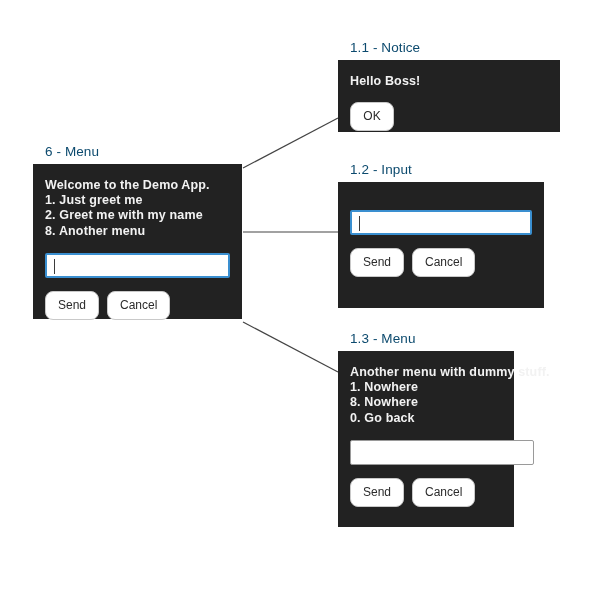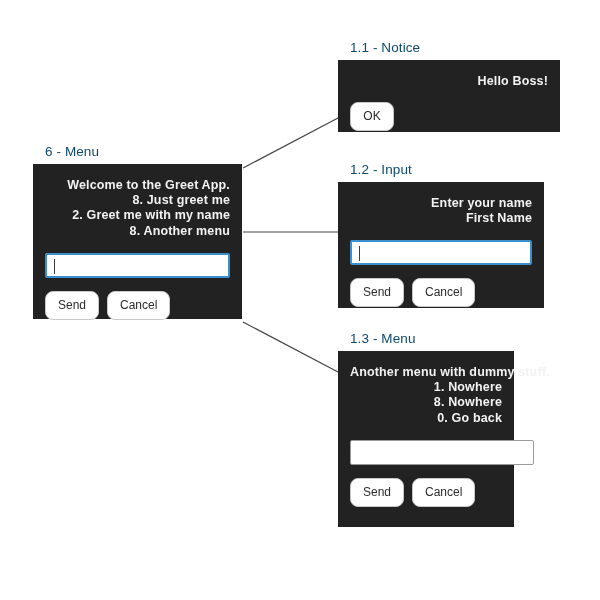--- a/index.html
+++ b/index.html
@@ -53,21 +53,20 @@
     padding: 14px 12px 14px 12px;
   }
 
   .panel-text {
     font-size: 12.5px;
     font-weight: bold;
     line-height: 15.2px;
     color: #f2f2f2;
     letter-spacing: 0.15px;
     white-space: nowrap;
-    text-align: right;
   }
   .panel-text div { white-space: nowrap; }
 
   
   .field {
     position: relative;
     background: #ffffff;
     border-radius: 2px;
     box-sizing: border-box;
     height: 25px;
@@ -133,22 +132,22 @@
   <svg id="connectors" viewBox="0 0 600 600" width="600" height="600">
     <line x1="243" y1="168" x2="338" y2="118" stroke="#444444" stroke-width="1.2"></line>
     <line x1="243" y1="232" x2="338" y2="232" stroke="#444444" stroke-width="1.2"></line>
     <line x1="243" y1="322" x2="338" y2="372" stroke="#444444" stroke-width="1.2"></line>
   </svg>
 
   <div class="node" id="node-menu">
     <div class="node-label">6 - Menu</div>
     <div class="panel">
       <div class="panel-text">
-        <div>Welcome to the Greet App.</div>
-        <div>8. Just greet me</div>
+        <div>Welcome to the Demo App.</div>
+        <div>1. Just greet me</div>
         <div>2. Greet me with my name</div>
         <div>8. Another menu</div>
       </div>
       <div class="field focused">
         <div class="caret"></div>
       </div>
       <div class="btn-row">
         <button class="btn">Send</button>
         <button class="btn">Cancel</button>
       </div>
@@ -163,24 +162,20 @@
       </div>
       <div class="btn-row">
         <button class="btn">OK</button>
       </div>
     </div>
   </div>
 
   <div class="node" id="node-input">
     <div class="node-label">1.2 - Input</div>
     <div class="panel">
-      <div class="panel-text">
-        <div>Enter your name</div>
-        <div>First Name</div>
-      </div>
       <div class="field focused">
         <div class="caret"></div>
       </div>
       <div class="btn-row">
         <button class="btn">Send</button>
         <button class="btn">Cancel</button>
       </div>
     </div>
   </div>
 

